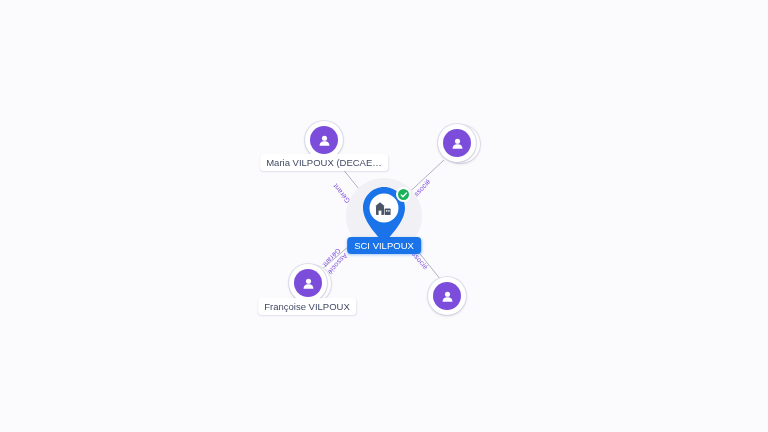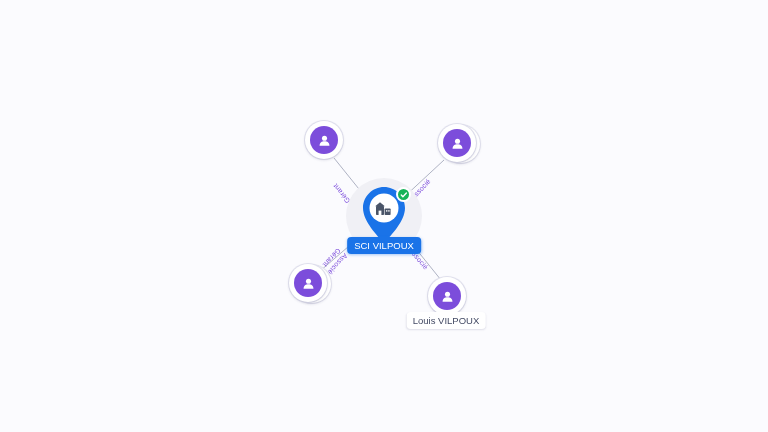--- a/index.html
+++ b/index.html
@@ -200,20 +200,21 @@
 
   <div class="person-node" style="left:324px; top:140px;">
     <div class="ring"></div>
     <div class="avatar">
       <svg viewBox="0 0 20 20" width="15" height="15">
         <circle cx="10" cy="7" r="3.4" fill="#ffffff"></circle>
         <path d="M3.4 17 C3.4 12.9 6.4 11 10 11 C13.6 11 16.6 12.9 16.6 17 Z" fill="#ffffff"></path>
       </svg>
     </div>
   </div>
+  <div class="node-label" style="left:324px; top:154px;">Maria VILPOUX (DECAE…</div>
 
   <div class="person-node stacked" style="left:457px; top:143px;">
     <div class="ring-back"></div>
     <div class="ring"></div>
     <div class="avatar">
       <svg viewBox="0 0 20 20" width="15" height="15">
         <circle cx="10" cy="7" r="3.4" fill="#ffffff"></circle>
         <path d="M3.4 17 C3.4 12.9 6.4 11 10 11 C13.6 11 16.6 12.9 16.6 17 Z" fill="#ffffff"></path>
       </svg>
     </div>
@@ -222,25 +223,25 @@
   <div class="person-node stacked" style="left:308px; top:283px;">
     <div class="ring-back"></div>
     <div class="ring"></div>
     <div class="avatar">
       <svg viewBox="0 0 20 20" width="15" height="15">
         <circle cx="10" cy="7" r="3.4" fill="#ffffff"></circle>
         <path d="M3.4 17 C3.4 12.9 6.4 11 10 11 C13.6 11 16.6 12.9 16.6 17 Z" fill="#ffffff"></path>
       </svg>
     </div>
   </div>
+  <div class="node-label" style="left:307px; top:298px;">Françoise VILPOUX</div>
 
   <div class="person-node" style="left:447px; top:296px;">
     <div class="ring"></div>
     <div class="avatar">
       <svg viewBox="0 0 20 20" width="15" height="15">
         <circle cx="10" cy="7" r="3.4" fill="#ffffff"></circle>
         <path d="M3.4 17 C3.4 12.9 6.4 11 10 11 C13.6 11 16.6 12.9 16.6 17 Z" fill="#ffffff"></path>
       </svg>
     </div>
   </div>
-  <div class="node-label" style="left:446px; top:312px;">Louis VILPOUX</div>
 
 </div>
 
 </body></html>

